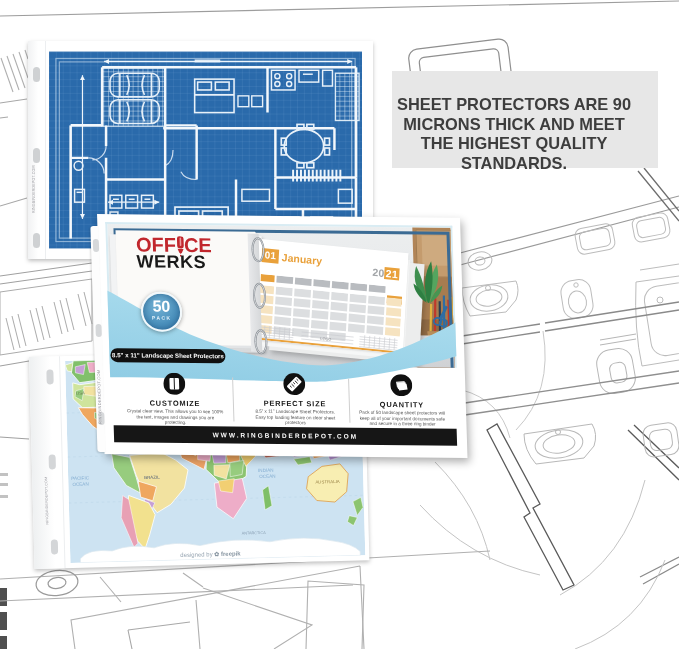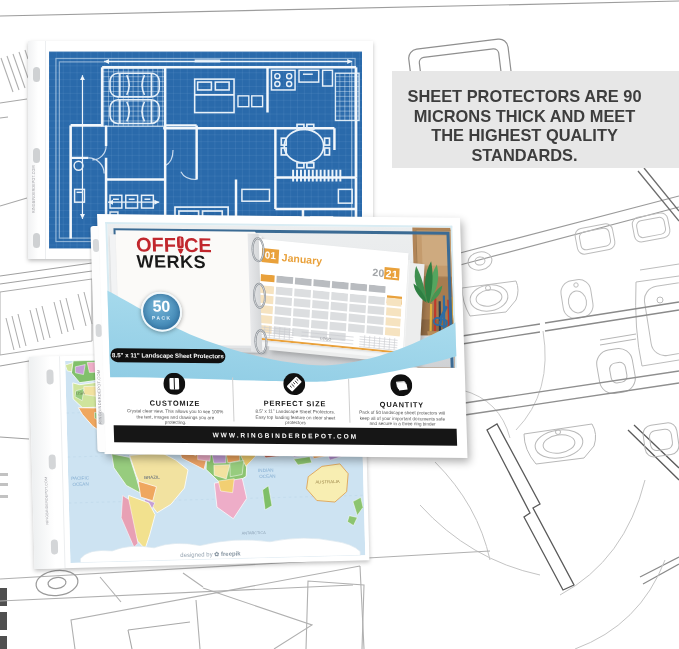--- a/index.html
+++ b/index.html
@@ -151,23 +151,23 @@
   <g fill="none" stroke="#9a9a9a" stroke-width="1.2">
     <ellipse cx="57" cy="583" rx="21" ry="12.5" transform="rotate(-7 57 583)"></ellipse>
     <ellipse cx="57" cy="583" rx="9" ry="5.5" transform="rotate(-7 57 583)"></ellipse>
   </g>
 
   <g fill="none" stroke="#a8a8a8" stroke-width="1.1">
     <path d="M128,630 L132,649 M128,630 L190,622"></path>
   </g>
 </svg>
 
-<div class="abs" style="left:392px;top:71px;width:287px;height:97px;background:#e7e7e7;
+<div class="abs" style="left:392px;top:71px;width:266px;height:97px;background:#e7e7e7;
      color:#3d3d3d;font-weight:bold;font-size:16.4px;line-height:19.6px;text-align:center;
-     padding-top:16px;padding-right:22px;box-sizing:border-box;">
+     padding-top:24px;padding-right:22px;box-sizing:border-box;">
 SHEET PROTECTORS ARE 90<br>MICRONS THICK AND MEET<br>THE HIGHEST QUALITY<br>STANDARDS.
 </div>
 
 <div class="abs" style="left:28px;top:41px;width:345px;height:218px;background:#fff;
      box-shadow:0 2px 4px rgba(0,0,0,.25);">
 
   <div class="abs" style="left:0;top:0;width:17px;height:218px;background:linear-gradient(90deg,#f1f2f3,#fff 60%);border-right:1px solid #eceef0;"></div>
 
   <div class="abs" style="left:5px;top:26px;width:7px;height:15px;border-radius:4px;background:#cfd1d3;"></div>
 

